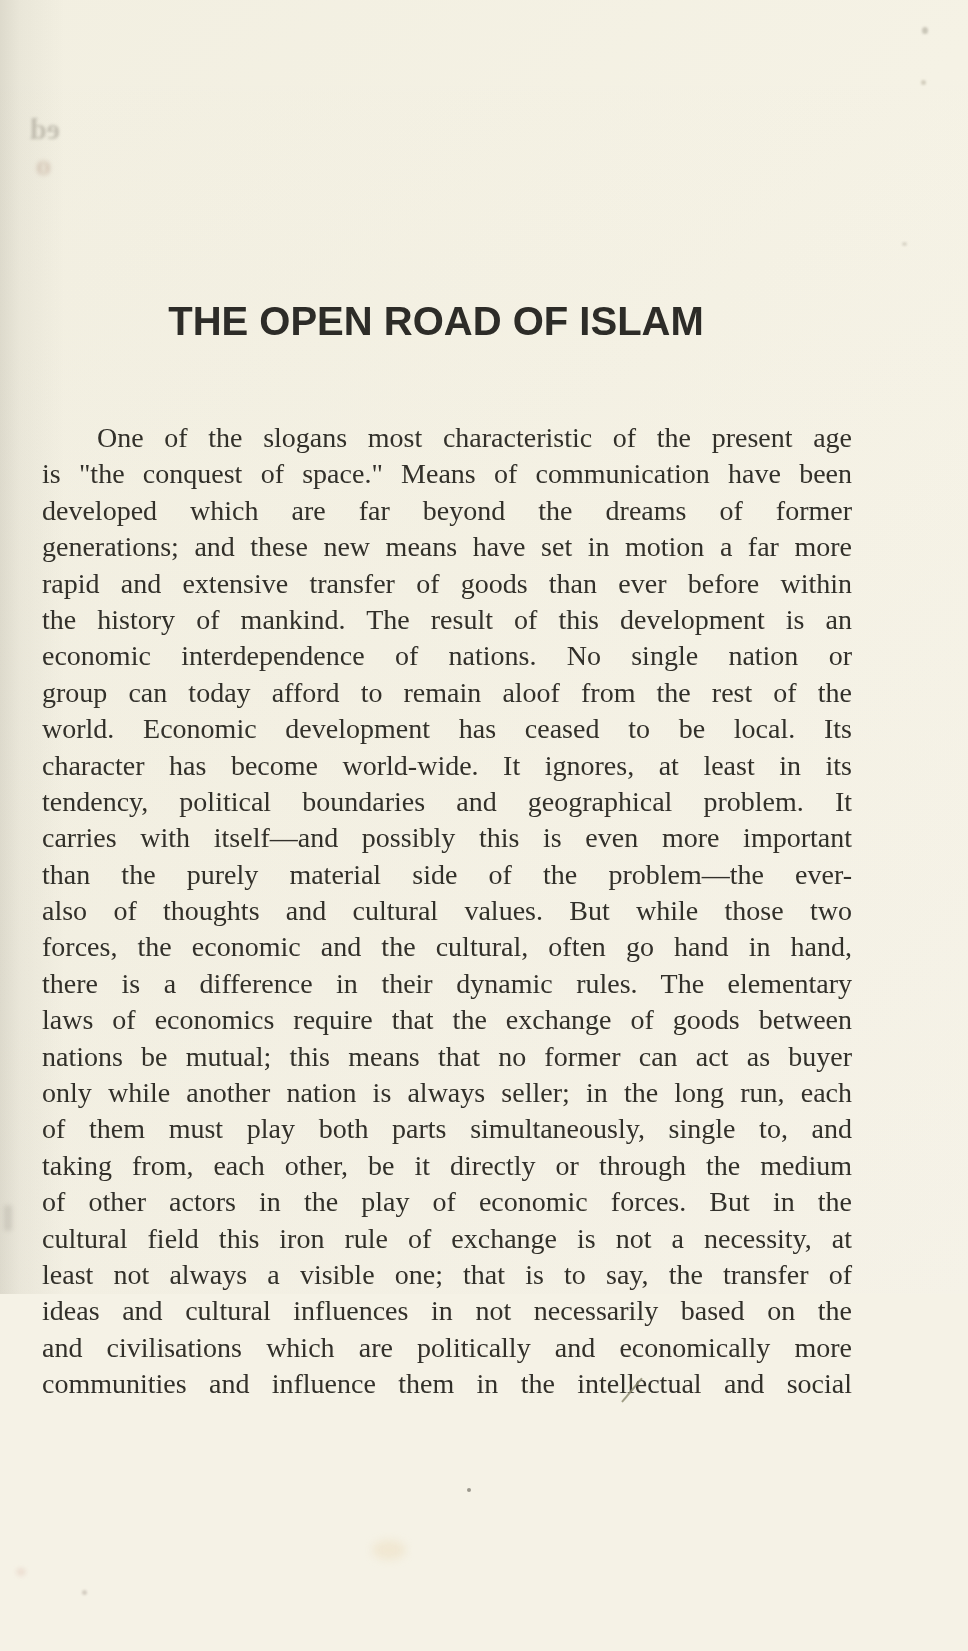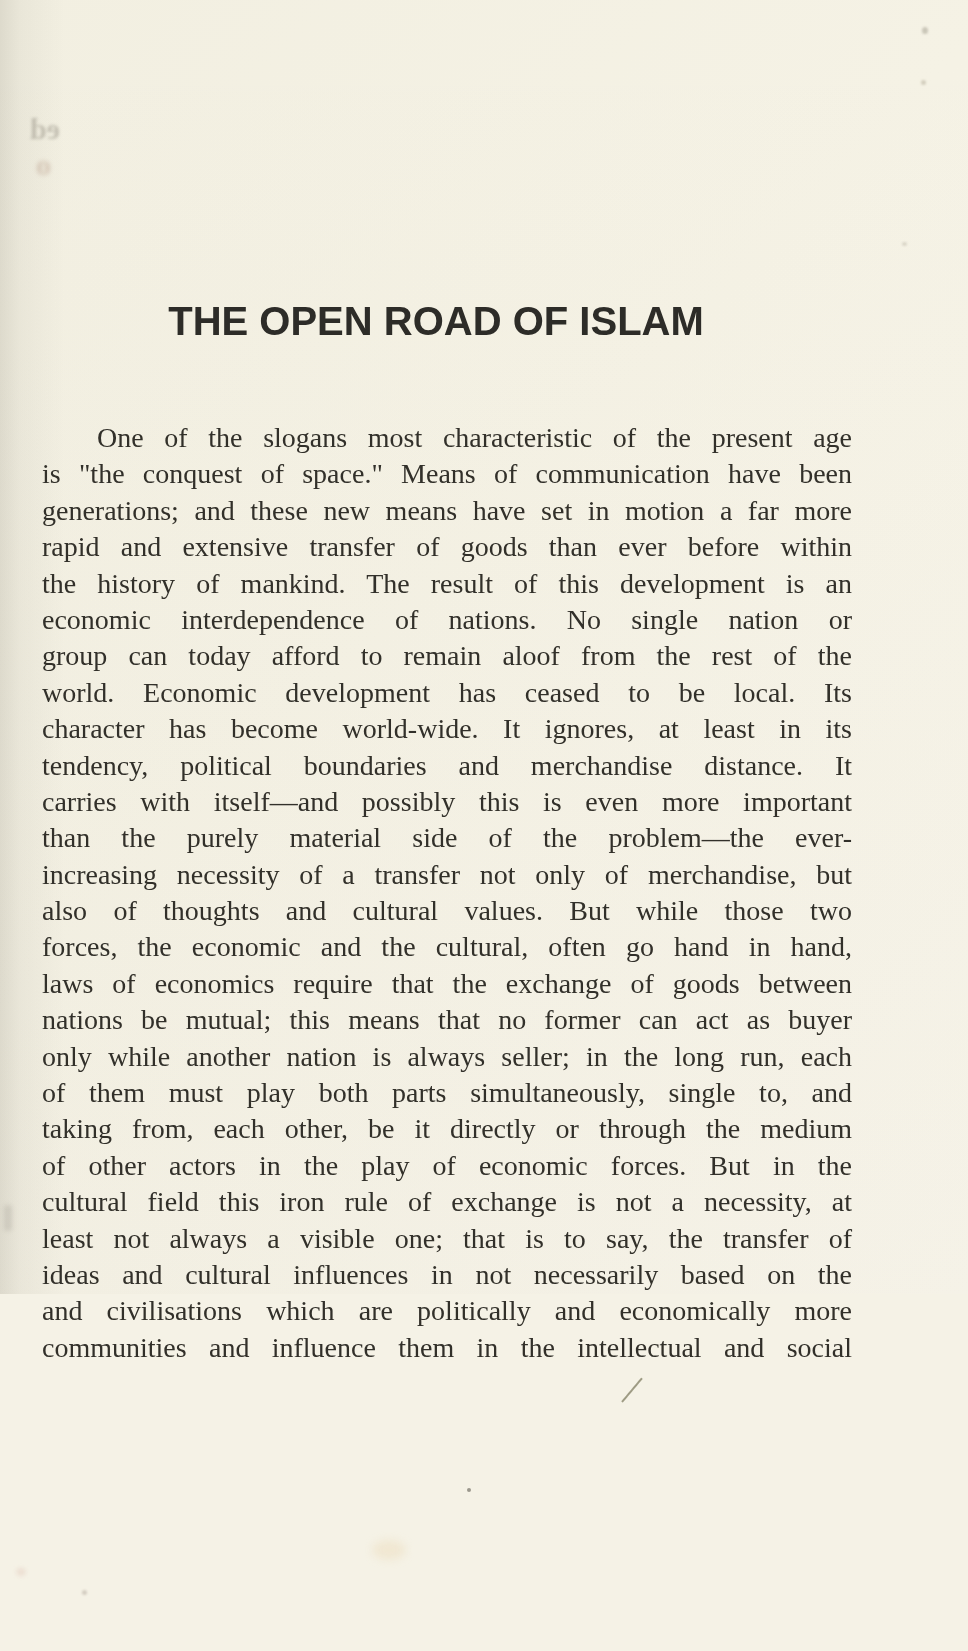--- a/index.html
+++ b/index.html
@@ -93,33 +93,34 @@
 <div class="page">
 
   <div class="bleed bleed-1">ed</div>
   <div class="bleed bleed-2">o</div>
 
   <h1 class="page-title">THE OPEN ROAD OF ISLAM</h1>
 
   <div class="body-text">
       <div class="line indent">One of the slogans most characteristic of the present age</div>
       <div class="line">is "the conquest of space." Means of communication have been</div>
+      <div class="line">developed which are far beyond the dreams of former</div>
       <div class="line">generations; and these new means have set in motion a far more</div>
       <div class="line">rapid and extensive transfer of goods than ever before within</div>
       <div class="line">the history of mankind. The result of this development is an</div>
       <div class="line">economic interdependence of nations. No single nation or</div>
       <div class="line">group can today afford to remain aloof from the rest of the</div>
       <div class="line">world. Economic development has ceased to be local. Its</div>
       <div class="line">character has become world-wide. It ignores, at least in its</div>
-      <div class="line">tendency, political boundaries and merchandise distance. It</div>
+      <div class="line">tendency, political boundaries and geographical problem. It</div>
       <div class="line">carries with itself—and possibly this is even more important</div>
       <div class="line">than the purely material side of the problem—the ever-</div>
-      <div class="line">increasing necessity of a transfer not only of merchandise, but</div>
       <div class="line">also of thoughts and cultural values. But while those two</div>
       <div class="line">forces, the economic and the cultural, often go hand in hand,</div>
+      <div class="line">there is a difference in their dynamic rules. The elementary</div>
       <div class="line">laws of economics require that the exchange of goods between</div>
       <div class="line">nations be mutual; this means that no former can act as buyer</div>
       <div class="line">only while another nation is always seller; in the long run, each</div>
       <div class="line">of them must play both parts simultaneously, single to, and</div>
       <div class="line">taking from, each other, be it directly or through the medium</div>
       <div class="line">of other actors in the play of economic forces. But in the</div>
       <div class="line">cultural field this iron rule of exchange is not a necessity, at</div>
       <div class="line">least not always a visible one; that is to say, the transfer of</div>
       <div class="line">ideas and cultural influences in not necessarily based on the</div>
       <div class="line">and civilisations which are politically and economically more</div>

